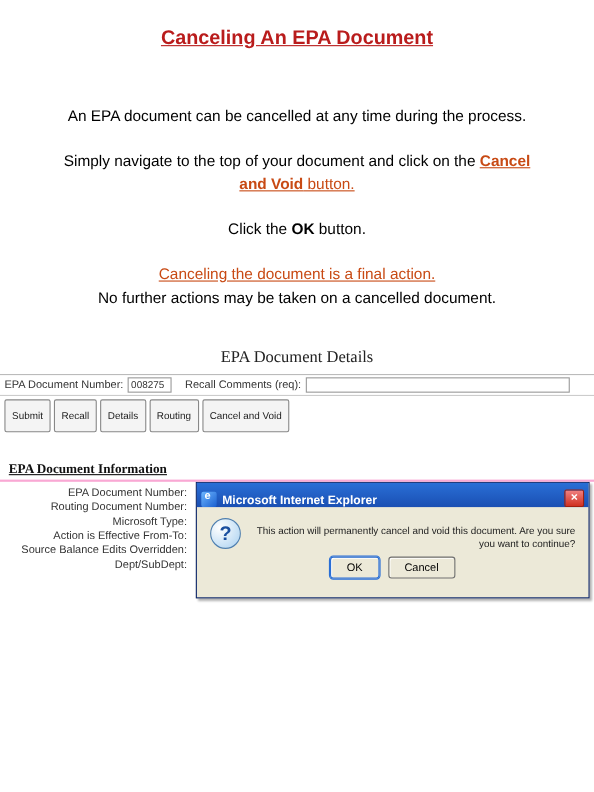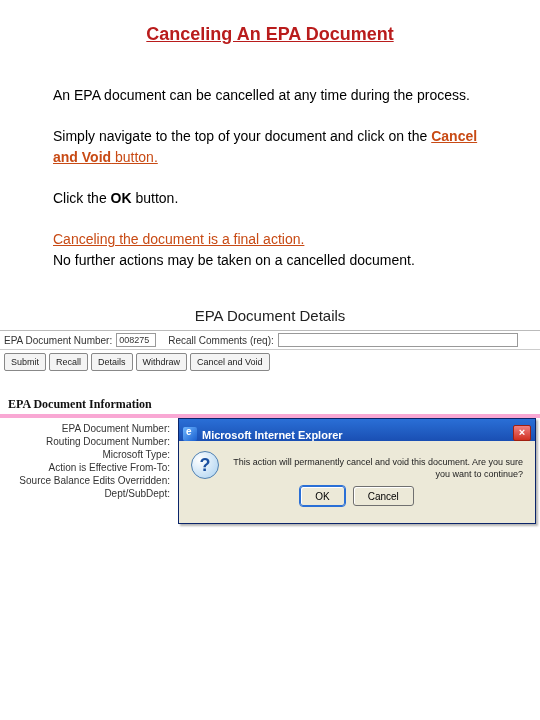--- a/index.html
+++ b/index.html
@@ -14,35 +14,36 @@
     .page-title {
       text-align: center;
       color: #b91c1c;
       font-weight: bold;
       font-size: 18px;
       text-decoration: underline;
       margin-top: 24px;
     }
     .content {
       padding: 0 53px;
-      margin-top: 40px;
+      margin-top: 50px;
       line-height: 1.5;
       font-size: 14px;
+      text-align: center;
     }
     .para { margin-bottom: 20px; }
     .orange { color: #c84a14; }
     .bold { font-weight: bold; }
     .underline { text-decoration: underline; }
     .app-section {
       margin-top: 30px;
       width: 540px;
     }
     .app-header {
       text-align: center;
-      font-family: Liberation Sans, sans-serif;
+      font-family: Liberation Serif, serif;
       font-size: 15px;
       color: #222;
       padding: 6px 0;
     }
     .field-row {
       display: flex;
       align-items: center;
       gap: 4px;
       padding: 2px 4px;
       font-family: 'Segoe UI', Tahoma, sans-serif;
@@ -63,35 +64,36 @@
     .btn-row {
       display: flex;
       gap: 3px;
       padding: 3px 4px 6px 4px;
       border-top: 1px solid #ccc;
     }
     .app-btn {
       font-family: 'Segoe UI', Tahoma, sans-serif;
       font-size: 9px;
       padding: 1px 6px;
-      height: 18px;
+      height: 30px;
       background: #f4f4f4;
       border: 1px solid #888;
       border-radius: 2px;
       color: #222;
       cursor: pointer;
     }
     .info-header {
       font-family: Georgia, 'Times New Roman', serif;
       font-size: 12px;
       font-weight: bold;
       color: #111;
-      border-bottom: 4px solid #f9a8d4;
+      border-bottom: 2px solid #f9a8d4;
       padding: 4px 16px 2px 8px;
       margin-top: 16px;
+      text-decoration: underline;
     }
     .info-area {
       position: relative;
       height: 130px;
       overflow: hidden;
     }
     .info-list {
       padding: 4px 0 0 0;
       font-family: 'Segoe UI', Tahoma, sans-serif;
       font-size: 10px;
@@ -224,21 +226,21 @@
     <div class="field-row">
       <span class="field-label">EPA Document Number:</span>
       <input class="field-input w-doc" value="008275" style="">
       <span class="field-label" style="margin-left:8px">Recall Comments (req):</span>
       <input class="field-input w-recall" value="" style="">
     </div>
     <div class="btn-row">
       <button class="app-btn">Submit</button>
       <button class="app-btn">Recall</button>
       <button class="app-btn">Details</button>
-      <button class="app-btn">Withdraw</button>
+      <button class="app-btn">Routing</button>
       <button class="app-btn">Cancel and Void</button>
     </div>
   </div>
 
   <div class="info-header">EPA Document Information</div>
 
   <div class="info-area">
     <div class="info-list">
       <div class="info-row">
           <span>EPA Document Number:</span>

